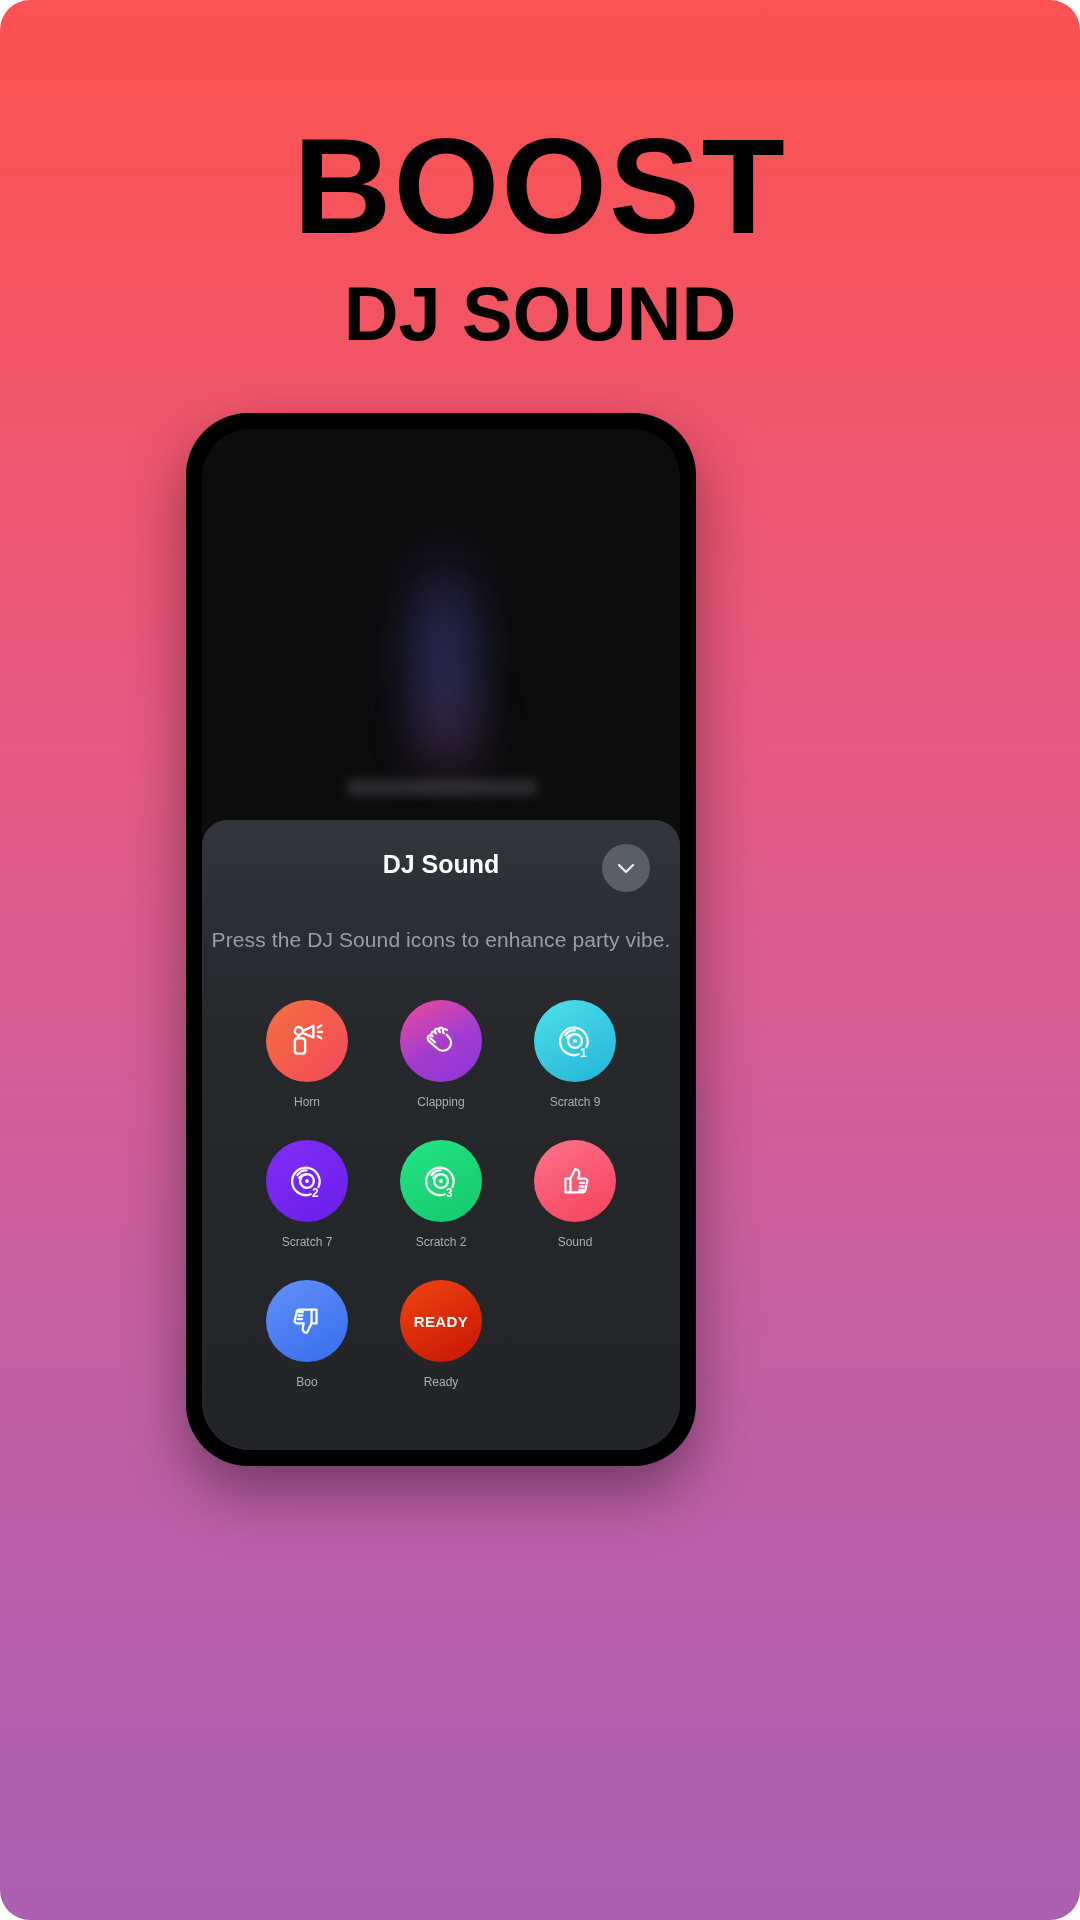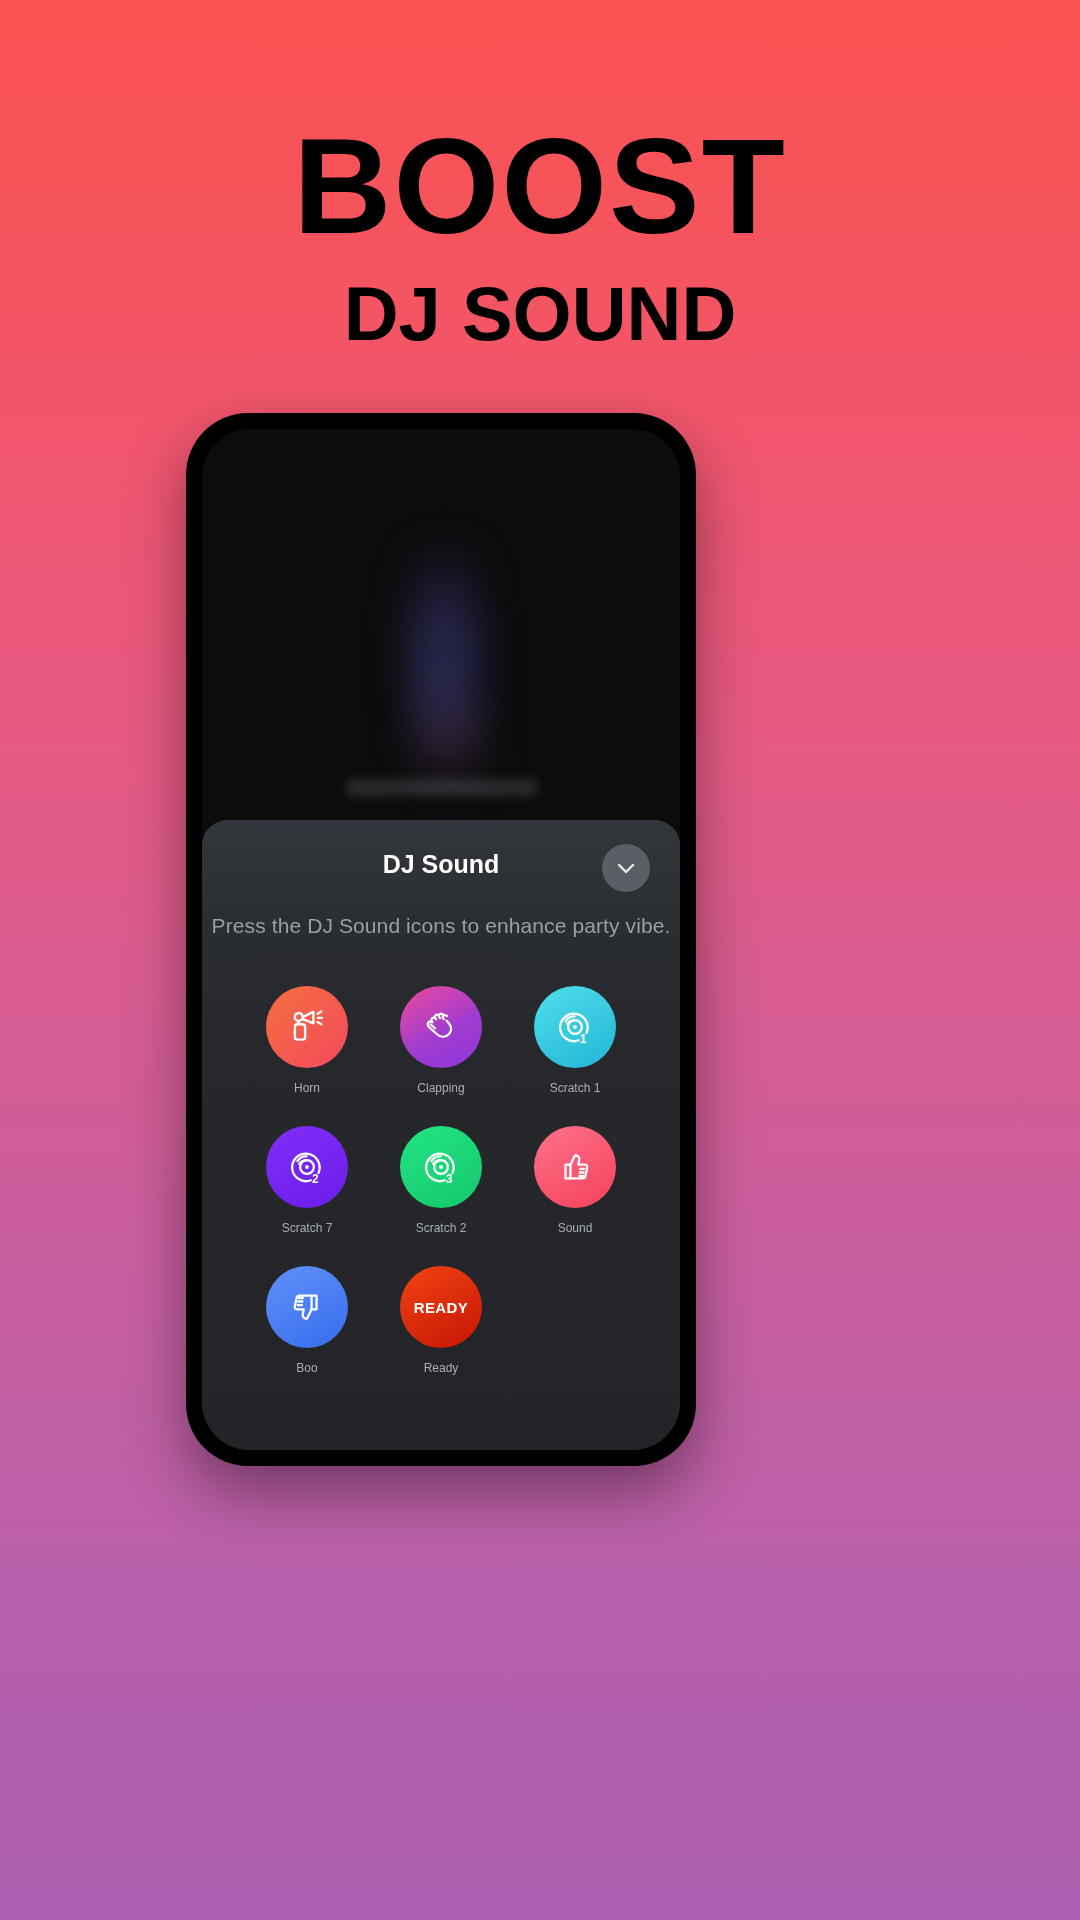--- a/index.html
+++ b/index.html
@@ -17,20 +17,21 @@
       #fb5252 0%,
       #f5545c 12%,
       #ef5671 25%,
       #e55a84 40%,
       #d45d95 55%,
       #c45fa2 70%,
       #b960aa 82%,
       #b05fae 92%,
       #ab5fb0 100%);
     overflow:hidden;
+    border-radius:30px;
   }
 
   
   #headline {
     position:absolute;
     top:118px; left:0; width:1080px;
     text-align:center;
   }
   #title-boost {
     display:block;
@@ -134,21 +135,21 @@
     background:#5a5f66;
     display:flex; align-items:center; justify-content:center;
     cursor:pointer;
   }
   #sheet-close svg { display:block; }
 
   #sheet-desc {
     text-align:center;
     font-size:21px;
     color:#9a9fa6;
-    margin-top:2px;
+    margin-top:16px;
     letter-spacing:0.1px;
   }
 
   
   #sound-grid {
     margin-top:48px;
     display:grid;
     grid-template-columns:repeat(3,1fr);
     row-gap:32px;
     padding:0 38px;
@@ -249,21 +250,21 @@
               <div class="sound-circle" style="background:linear-gradient(150deg,#4ee0ea,#23b4d8);">
                 <svg width="44" height="44" viewBox="0 0 48 48" fill="none" stroke="#fff" stroke-width="2.5" stroke-linecap="round" stroke-linejoin="round">
                   <path d="M36.5 30.5 A15 15 0 1 0 28 38.5"></path>
                   <circle cx="24" cy="24" r="7.5"></circle>
                   <circle cx="24" cy="24" r="2.1" fill="#fff" stroke="none"></circle>
                   <path d="M13.5 17.5 C16 14 20 12 23.6 12.4"></path>
                   <path d="M15.5 20.5 C17.4 18 20.3 16.6 23 16.8"></path>
                   <text x="33" y="41" font-family="Liberation Sans, sans-serif" font-size="13" font-weight="bold" fill="#fff" stroke="none" text-anchor="middle">1</text>
                 </svg>
               </div>
-              <div class="sound-label">Scratch 1</div>
+              <div class="sound-label">Scratch 9</div>
             </div>
 
             <div class="sound-cell">
               <div class="sound-circle" style="background:linear-gradient(150deg,#7f2ef8,#6a1ee8);">
                 <svg width="44" height="44" viewBox="0 0 48 48" fill="none" stroke="#fff" stroke-width="2.5" stroke-linecap="round" stroke-linejoin="round">
                   <path d="M36.5 30.5 A15 15 0 1 0 28 38.5"></path>
                   <circle cx="24" cy="24" r="7.5"></circle>
                   <circle cx="24" cy="24" r="2.1" fill="#fff" stroke="none"></circle>
                   <path d="M13.5 17.5 C16 14 20 12 23.6 12.4"></path>
                   <path d="M15.5 20.5 C17.4 18 20.3 16.6 23 16.8"></path>

